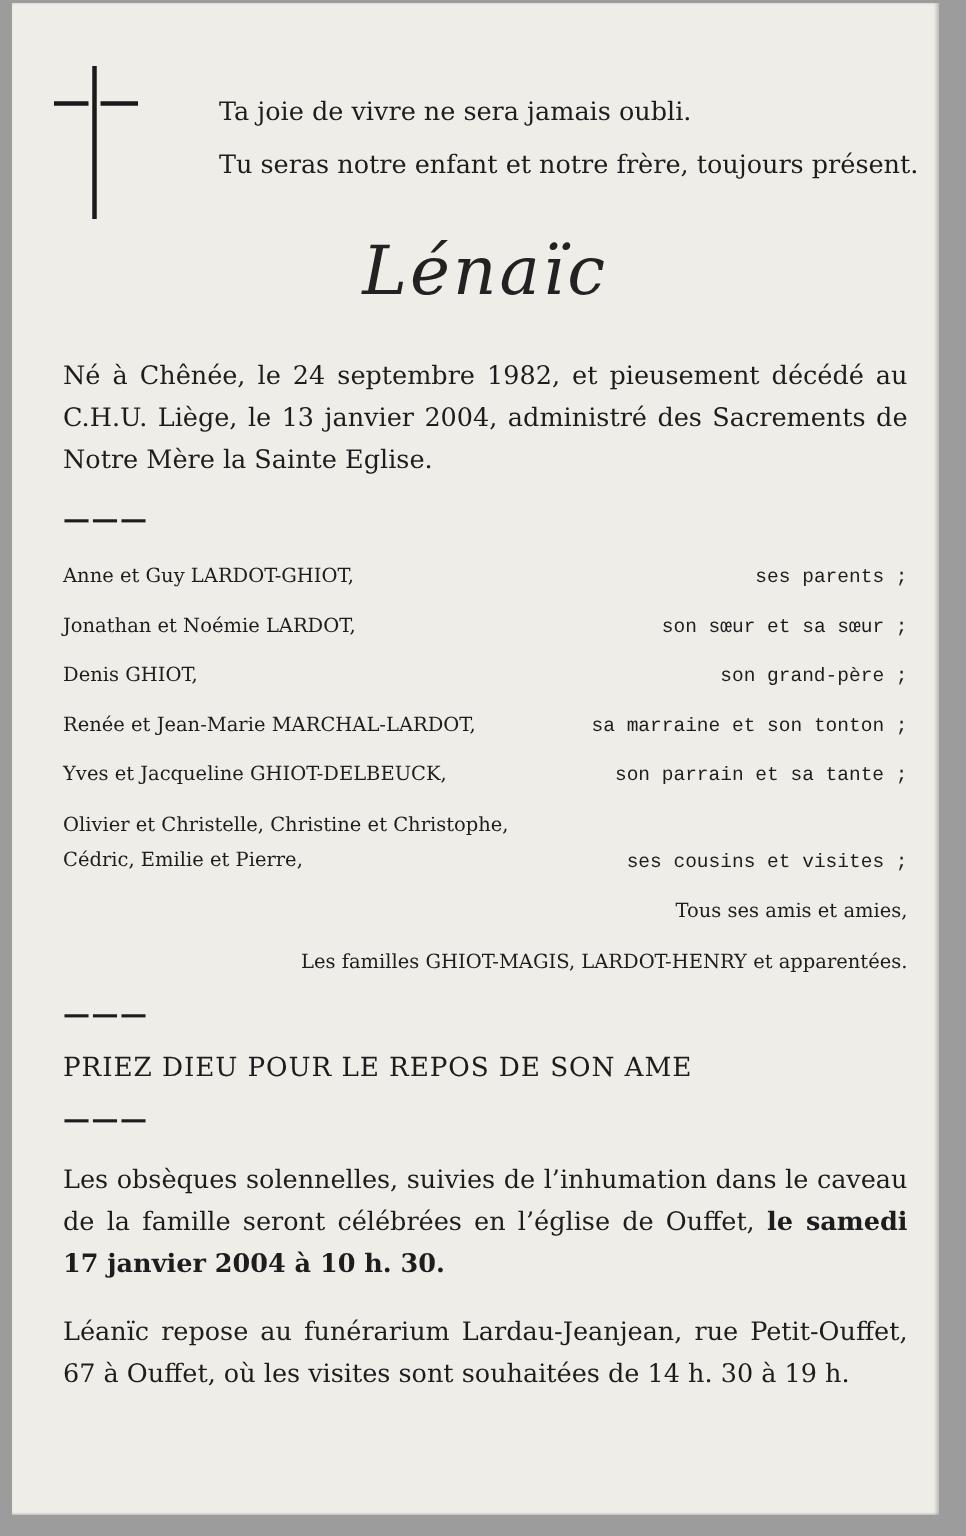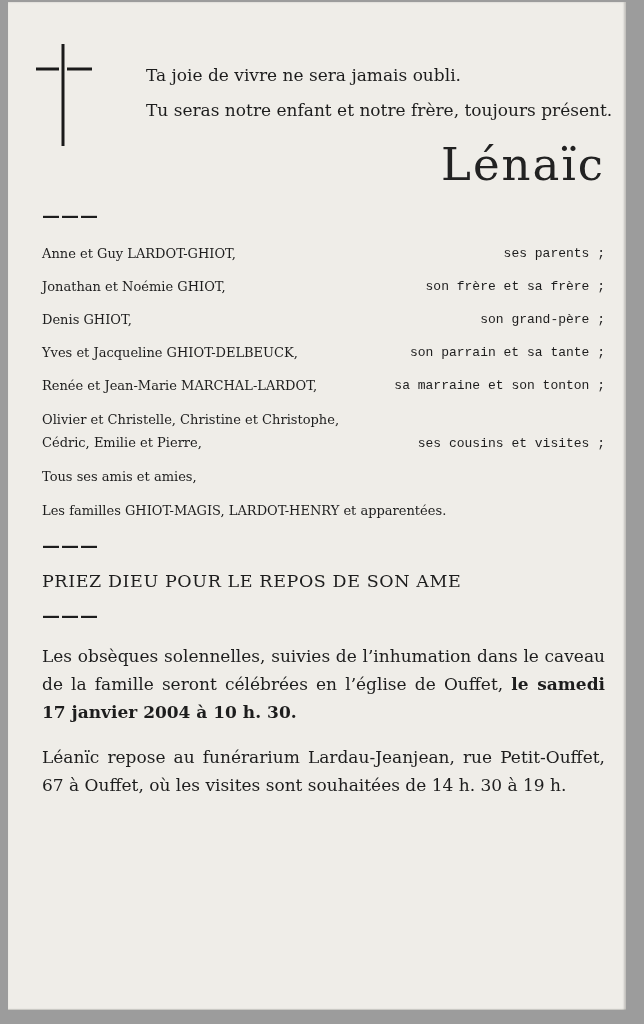--- a/index.html
+++ b/index.html
@@ -26,23 +26,24 @@
     width:56px;height:102px;
   }
   .quotes{
     padding-top:56px;
     margin-left:104px;
     font-size:17px;
     line-height:35px;
   }
   .quote-line{white-space:nowrap;}
   .deceased-name{
-    text-align:right;
-    margin-top:10px;
+    text-align:center;
+    margin-top:26px;
     font-size:45px;
+    font-style:italic;
     letter-spacing:2px;
     color:#222;
   }
   .intro{
     margin-top:30px;
     font-size:17px;
     line-height:28px;
     text-align:justify;
   }
   .sep{
@@ -61,21 +62,21 @@
     display:flex;
     justify-content:space-between;
     align-items:flex-end;
     font-size:13px;
     line-height:21px;
     margin-bottom:12px;
   }
   .mourner-row .names{text-align:left;}
   .mourner-row .relation{text-align:right;white-space:nowrap;font-family:Liberation Mono, monospace;}
   .names .nline{display:block;line-height:23px;}
-  .row-solo{margin-bottom:13px;}
+  .row-solo{margin-bottom:13px;justify-content:flex-end;}
   .prayer{
     margin-top:16px;
     font-size:17.5px;
     letter-spacing:.6px;
   }
   .para{
     font-size:17px;
     line-height:28px;
     text-align:justify;
   }
@@ -94,44 +95,45 @@
     </svg>
   </div>
 
   <div class="quotes">
     <div class="quote-line">Ta joie de vivre ne sera jamais oubli.</div>
     <div class="quote-line">Tu seras notre enfant et notre frère, toujours présent.</div>
   </div>
 
   <div class="deceased-name">Lénaïc</div>
 
+  <p class="intro">Né à Chênée, le 24 septembre 1982, et pieusement décédé au C.H.U. Liège, le 13 janvier 2004, administré des Sacrements de Notre Mère la Sainte Eglise.</p>
 
   <div class="sep">———</div>
 
 
   <div class="mourners">
     <div class="mourner-row">
       <span class="names">Anne et Guy LARDOT-GHIOT,</span>
       <span class="relation">ses parents ;</span>
     </div>
     <div class="mourner-row">
-      <span class="names">Jonathan et Noémie GHIOT,</span>
-      <span class="relation">son frère et sa frère ;</span>
+      <span class="names">Jonathan et Noémie LARDOT,</span>
+      <span class="relation">son sœur et sa sœur ;</span>
     </div>
     <div class="mourner-row">
       <span class="names">Denis GHIOT,</span>
       <span class="relation">son grand-père ;</span>
     </div>
     <div class="mourner-row">
+      <span class="names">Renée et Jean-Marie MARCHAL-LARDOT,</span>
+      <span class="relation">sa marraine et son tonton ;</span>
+    </div>
+    <div class="mourner-row">
       <span class="names">Yves et Jacqueline GHIOT-DELBEUCK,</span>
       <span class="relation">son parrain et sa tante ;</span>
-    </div>
-    <div class="mourner-row">
-      <span class="names">Renée et Jean-Marie MARCHAL-LARDOT,</span>
-      <span class="relation">sa marraine et son tonton ;</span>
     </div>
     <div class="mourner-row">
       <span class="names">
         <span class="nline">Olivier et Christelle, Christine et Christophe,</span>
         <span class="nline">Cédric, Emilie et Pierre,</span>
       </span>
       <span class="relation">ses cousins et visites ;</span>
     </div>
     <div class="mourner-row row-solo">
       <span class="names">Tous ses amis et amies,</span>

